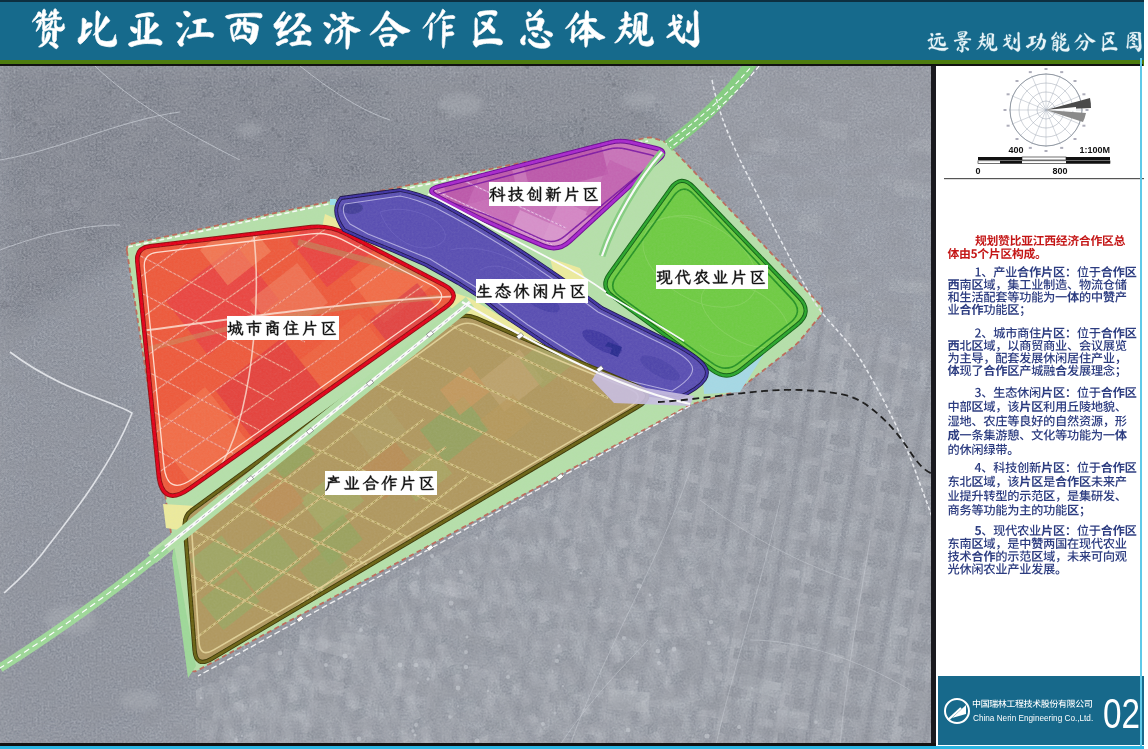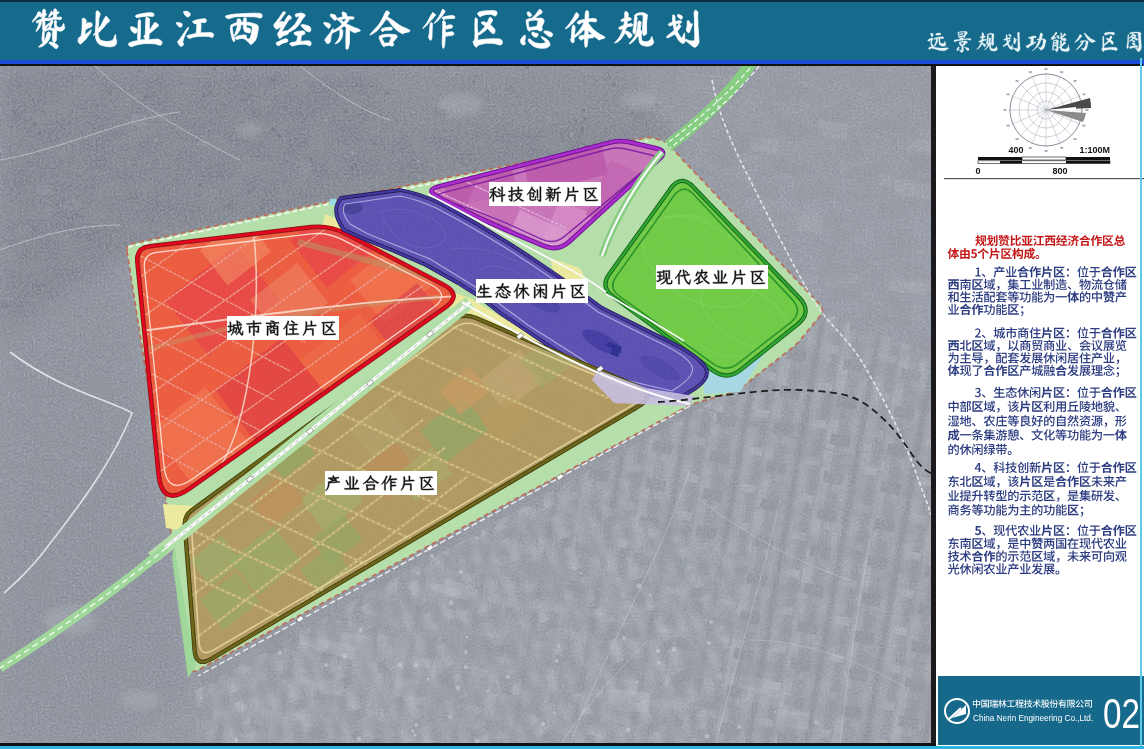--- a/index.html
+++ b/index.html
@@ -1,15 +1,15 @@
 <!DOCTYPE html>
 <html><head><meta charset="utf-8"><title>规划图</title>
 <style>
 html,body{margin:0;padding:0;background:#fff;font-family:"Liberation Sans",sans-serif}
-#page{position:relative;width:1144px;height:749px;overflow:hidden;background:#1d4ed8}
+#page{position:relative;width:1144px;height:749px;overflow:hidden;background:#4d7c0f}
 </style></head><body>
 <div id="page">
 <svg width="0" height="0" style="position:absolute">
       <defs>
         <path id="qL47_57ce" d="M180 425V208Q148 194 124 185Q101 176 84 172Q67 169 48 169H40Q27 167 27 156Q27 154 29 147Q42 123 60 104Q78 85 94 85Q105 85 130 98Q155 110 186 129Q216 148 248 170Q281 193 308 214Q335 236 353 253Q371 270 371 282Q371 293 356 293Q347 293 328 283Q305 270 282 258Q260 247 248 241L250 431L346 439Q356 440 364 444Q373 448 373 459Q373 469 361 482Q349 495 335 504Q321 513 312 513Q307 513 305 511Q293 507 284 505Q275 503 265 502L250 501L252 696Q252 714 234 722Q215 731 198 734Q180 738 177 738Q159 738 159 725Q159 718 166 708Q180 688 180 667V495L119 490Q115 490 111 490Q107 489 102 489Q93 489 84 490Q76 492 67 494Q64 495 60 495Q49 495 49 488Q49 480 50 477Q65 436 86 428Q106 421 118 421Q123 421 128 421Q134 421 139 422ZM798 604Q811 604 824 619Q837 634 837 644Q837 655 818 675Q799 695 776 715Q753 735 738 747Q729 754 719 754Q706 754 698 745Q690 736 686 728Q682 719 682 717Q682 707 692 699Q712 684 734 662Q756 641 773 620Q787 604 798 604ZM985 142V148Q985 185 970 185Q954 185 945 144Q937 104 928 66Q920 29 909 -5V-6Q908 -6 907 -5Q876 21 848 72Q820 124 796 183Q852 279 890 403Q891 406 891 413Q891 426 878 438Q866 450 851 458Q836 466 826 466Q816 466 816 453V449Q818 442 818 437Q818 432 818 427Q818 415 809 387Q800 359 788 328Q776 298 766 276Q757 253 757 284Q755 290 735 357Q715 424 698 512L894 525Q906 526 917 530Q928 535 928 546Q928 557 918 568Q909 580 897 587Q885 594 876 594Q868 594 859 591Q850 588 842 587Q833 586 823 585L686 575Q680 620 674 672Q667 724 664 775Q663 795 645 802Q627 810 610 812Q592 814 588 814Q567 814 567 802Q567 795 576 788Q586 779 589 770Q592 760 593 750Q600 670 608 622Q616 573 616 572L451 561Q425 572 408 577Q392 582 383 582Q367 582 367 568Q367 564 368 560Q370 556 371 552Q378 534 381 508Q384 481 384 438Q384 318 368 230Q351 141 323 76Q295 10 258 -40Q244 -59 244 -72Q244 -87 256 -87Q268 -87 292 -66Q316 -44 344 -4Q373 37 399 94Q425 152 438 225Q443 251 446 278Q449 304 451 324L545 331Q542 255 536 207Q530 159 524 140Q519 122 520 122H519Q492 136 468 157Q452 172 440 172Q426 172 426 157Q426 147 438 129Q449 111 466 93Q482 75 500 61Q517 47 529 47Q564 47 581 86Q598 124 606 190Q613 256 616 335L637 337Q646 338 654 342Q662 345 662 356Q662 356 662 356Q667 337 673 317Q692 251 718 184Q690 134 652 87Q615 40 566 -10Q548 -28 548 -40Q548 -53 562 -53Q574 -53 606 -32Q637 -10 677 30Q717 69 748 113L758 92Q769 70 784 42Q800 15 818 -12Q837 -40 858 -60Q879 -81 899 -87Q911 -90 919 -90Q933 -90 944 -82Q956 -75 965 -52Q974 -28 979 18Q984 64 985 142ZM660 365Q658 369 654 374Q646 386 634 396Q621 406 606 406Q600 406 597 404Q585 400 576 398Q567 396 557 395L454 387Q455 400 455 418Q455 435 455 450V497L627 508Q631 486 642 434Q650 402 660 365Z"></path>
         <path id="qL47_5e02" d="M807 147V152L815 426Q815 431 818 436Q821 442 821 451Q821 467 804 480Q788 492 769 492H758L543 479V546Q543 561 532 569Q520 577 506 582Q492 587 482 588L472 590Q450 590 450 574Q450 568 454 562Q458 553 462 542Q465 532 465 522V475L275 463Q248 476 232 481Q215 486 206 486Q189 486 189 471Q189 465 194 452Q199 440 201 424Q203 409 203 394L207 175Q207 160 206 147Q206 134 203 121Q202 117 202 114Q202 110 202 108Q202 85 223 74Q244 62 259 62Q269 62 277 68Q285 75 285 89V92L279 393L465 404L463 2Q463 -14 462 -28Q461 -41 458 -55Q457 -59 457 -63Q457 -67 457 -69Q457 -88 471 -98Q485 -108 499 -112Q513 -117 516 -117Q543 -117 543 -83V408L737 420L730 157Q681 170 624 192Q614 198 606 200Q597 201 591 201Q576 201 576 190Q576 179 592 164Q608 149 632 134Q655 118 680 104Q706 90 728 80Q750 71 761 71Q784 71 796 88Q808 105 808 120Q808 126 808 133Q807 140 807 147ZM138 572 935 619Q948 620 957 624Q966 629 966 640Q966 650 955 664Q944 677 930 686Q915 696 903 696Q899 696 896 696Q894 695 892 693Q879 689 868 687Q856 685 844 684L539 666L540 777Q540 796 522 805Q505 814 488 818Q471 821 466 821Q447 821 447 806Q447 801 451 793Q455 784 458 774Q462 763 462 753L463 662L119 641H107Q98 641 88 642Q79 643 72 645Q65 647 62 647Q50 647 50 635Q50 621 59 606Q68 591 79 580Q88 571 110 571Q116 571 123 571Q130 571 138 572Z"></path>
         <path id="qL47_5546" d="M425 116 418 185 567 192 558 119ZM407 15Q432 15 432 43L431 54Q632 58 642 60Q651 63 651 75Q651 89 625 119Q643 202 646 206Q648 210 648 216Q648 230 633 243Q618 256 592 256L410 248Q358 265 342 265Q327 265 327 253Q327 247 334 236Q340 225 343 212Q346 200 352 151Q358 109 358 97Q358 90 357 82Q356 74 356 62Q356 37 374 26Q393 15 407 15ZM147 611 337 620Q332 618 325 612Q310 601 310 588Q310 576 322 564Q343 541 374 494Q377 489 381 486L237 479Q183 502 165 502Q150 502 150 489Q150 482 155 468Q165 445 165 418L162 18Q162 -1 156 -37Q155 -42 155 -51Q155 -74 174 -86Q193 -99 210 -99Q237 -99 237 -68L239 417L387 424Q387 384 262 294Q242 279 242 268Q242 257 257 257Q283 257 331 286Q379 314 420 349Q462 384 462 398Q462 408 452 417Q442 426 442 427Q442 428 444 428L453 426L522 429L521 368Q521 289 597 287L628 286Q764 286 764 317Q764 329 745 346Q726 364 712 364Q707 364 700 362Q677 350 616 350Q592 350 592 376L593 432L766 440L769 -16Q728 -10 649 20Q639 24 629 24Q610 24 610 9Q610 -4 651 -30Q692 -56 739 -78Q786 -100 799 -100Q810 -100 828 -88Q846 -77 846 -53Q842 11 842 316Q842 448 844 454Q846 459 846 464Q846 479 831 492Q816 504 790 504L611 497Q635 519 684 582Q688 587 688 593Q688 609 661 624Q646 632 635 635L875 647Q904 649 904 667Q904 674 895 686Q886 697 872 707Q859 717 845 717Q838 717 834 716Q819 711 797 709Q156 675 144 675Q126 675 107 679Q93 679 93 667Q93 662 98 648Q104 635 116 623Q128 611 147 611ZM587 703Q621 703 621 746Q617 786 405 812Q374 810 374 772Q375 757 401 751Q488 734 554 710Q565 707 572 705Q580 703 587 703ZM358 621 611 634Q607 629 605 620Q602 580 531 493L427 488Q427 488 428 488Q443 500 443 514Q443 524 424 550Q405 577 383 600Q368 616 358 621Z"></path>
         <path id="qL47_4f4f" d="M935 -36H937Q948 -35 956 -30Q965 -24 965 -14Q965 -3 954 10Q943 23 929 32Q915 41 903 41Q896 41 893 40Q884 37 872 35Q861 33 850 33L653 28V258L836 268Q847 269 856 273Q865 277 865 288Q865 300 852 312Q838 324 824 333Q809 342 802 342Q799 342 796 342Q794 341 792 340Q771 333 749 331L652 326V526L869 539Q879 540 888 544Q896 548 896 558Q896 571 883 584Q870 596 855 605Q840 614 832 614Q827 614 824 613Q804 606 781 604L398 583H385Q375 583 365 584Q355 585 346 587Q342 588 337 588Q325 588 325 576Q325 561 336 546Q347 530 360 518Q368 512 390 512Q396 512 404 512Q411 512 420 513L575 522V323L449 317H436Q426 317 416 318Q406 319 397 321Q393 322 388 322Q376 322 376 310Q376 290 392 274Q407 259 411 255Q419 248 440 248Q446 248 454 248Q461 249 470 249L576 255V27L351 21Q339 21 326 22Q313 23 302 26Q298 27 292 27Q279 27 279 15Q279 13 284 -2Q290 -18 304 -34Q317 -50 342 -50Q349 -50 356 -50Q363 -49 372 -49ZM191 432 183 23Q183 7 182 -6Q180 -18 178 -32Q177 -35 177 -38Q177 -42 177 -44Q177 -68 198 -79Q220 -90 234 -90Q258 -90 258 -65L259 527Q292 578 316 624Q340 671 354 704Q368 737 368 746Q368 760 355 772Q342 783 326 790Q310 797 298 797Q280 797 280 782Q280 778 282 774Q283 772 283 768Q283 763 283 758Q283 734 262 686Q241 638 206 576Q170 514 127 450Q84 385 40 329Q26 311 26 299Q26 286 39 286Q55 286 98 328Q142 369 191 432ZM679 616Q693 616 706 633Q718 650 718 664Q718 677 702 690Q679 712 651 734Q623 757 596 776Q568 796 548 808Q527 821 518 821Q505 821 491 804Q481 792 481 782Q481 770 498 759Q539 731 580 698Q620 665 655 629Q668 616 679 616Z"></path>
         <path id="qL47_7247" d="M632 -43V-49Q632 -62 643 -74Q654 -86 668 -93Q682 -100 692 -100Q716 -100 716 -75V264Q716 267 719 272Q722 278 722 287Q722 297 710 316Q697 334 666 334Q662 334 657 334Q652 333 647 333L306 315Q305 311 306 322Q307 333 310 364Q313 395 318 452L866 482Q897 484 897 501Q897 509 886 522Q875 536 860 547Q846 558 834 558Q829 558 826 557Q817 554 805 551Q793 548 783 547L628 538L631 756Q631 771 624 780Q618 788 593 796Q570 802 557 802Q538 802 538 789Q538 782 543 775Q550 766 552 756Q553 746 553 735L550 534L321 520Q323 557 324 602Q324 648 325 705Q325 723 310 734Q295 745 278 750Q260 754 248 754Q227 754 227 739Q227 735 230 729Q235 720 239 705Q243 690 243 676V623Q243 495 234 380Q225 265 192 160Q160 55 87 -42Q71 -65 71 -76Q71 -89 84 -89Q91 -89 117 -69Q143 -49 177 -8Q211 32 244 96Q276 161 294 248L637 263V20Q637 6 636 -10Q635 -26 632 -43Z"></path>
         <path id="qL47_533a" d="M284 55Q293 55 308 62Q468 139 579 289Q672 197 740 117Q755 99 770 99Q781 99 797 114Q813 128 813 143Q813 170 621 350Q675 435 741 586Q743 588 743 594Q743 610 729 622Q715 634 699 642Q683 650 673 650Q657 650 657 625Q657 592 624 518Q593 452 563 402Q503 458 386 556Q375 564 363 564Q350 564 340 555Q331 546 326 536Q322 526 322 523Q322 516 331 507Q438 422 524 341Q450 220 287 93Q269 79 269 67Q269 55 284 55ZM438 -65Q696 -63 908 -44Q936 -42 936 -25Q936 -19 928 -4Q919 11 906 23Q894 35 882 35Q877 35 869 31Q811 4 437 4Q244 4 232 17Q226 24 226 46L231 651L838 679Q872 681 872 700Q872 708 862 720Q851 733 838 744Q824 754 811 754Q804 754 797 750Q778 743 755 741L133 710Q117 710 95 714Q92 715 87 715Q73 715 73 703Q73 699 80 683Q88 667 96 658Q105 650 114 648Q123 647 139 647L157 648L152 40Q152 -9 174 -34Q197 -59 248 -61Q325 -65 438 -65Z"></path>

